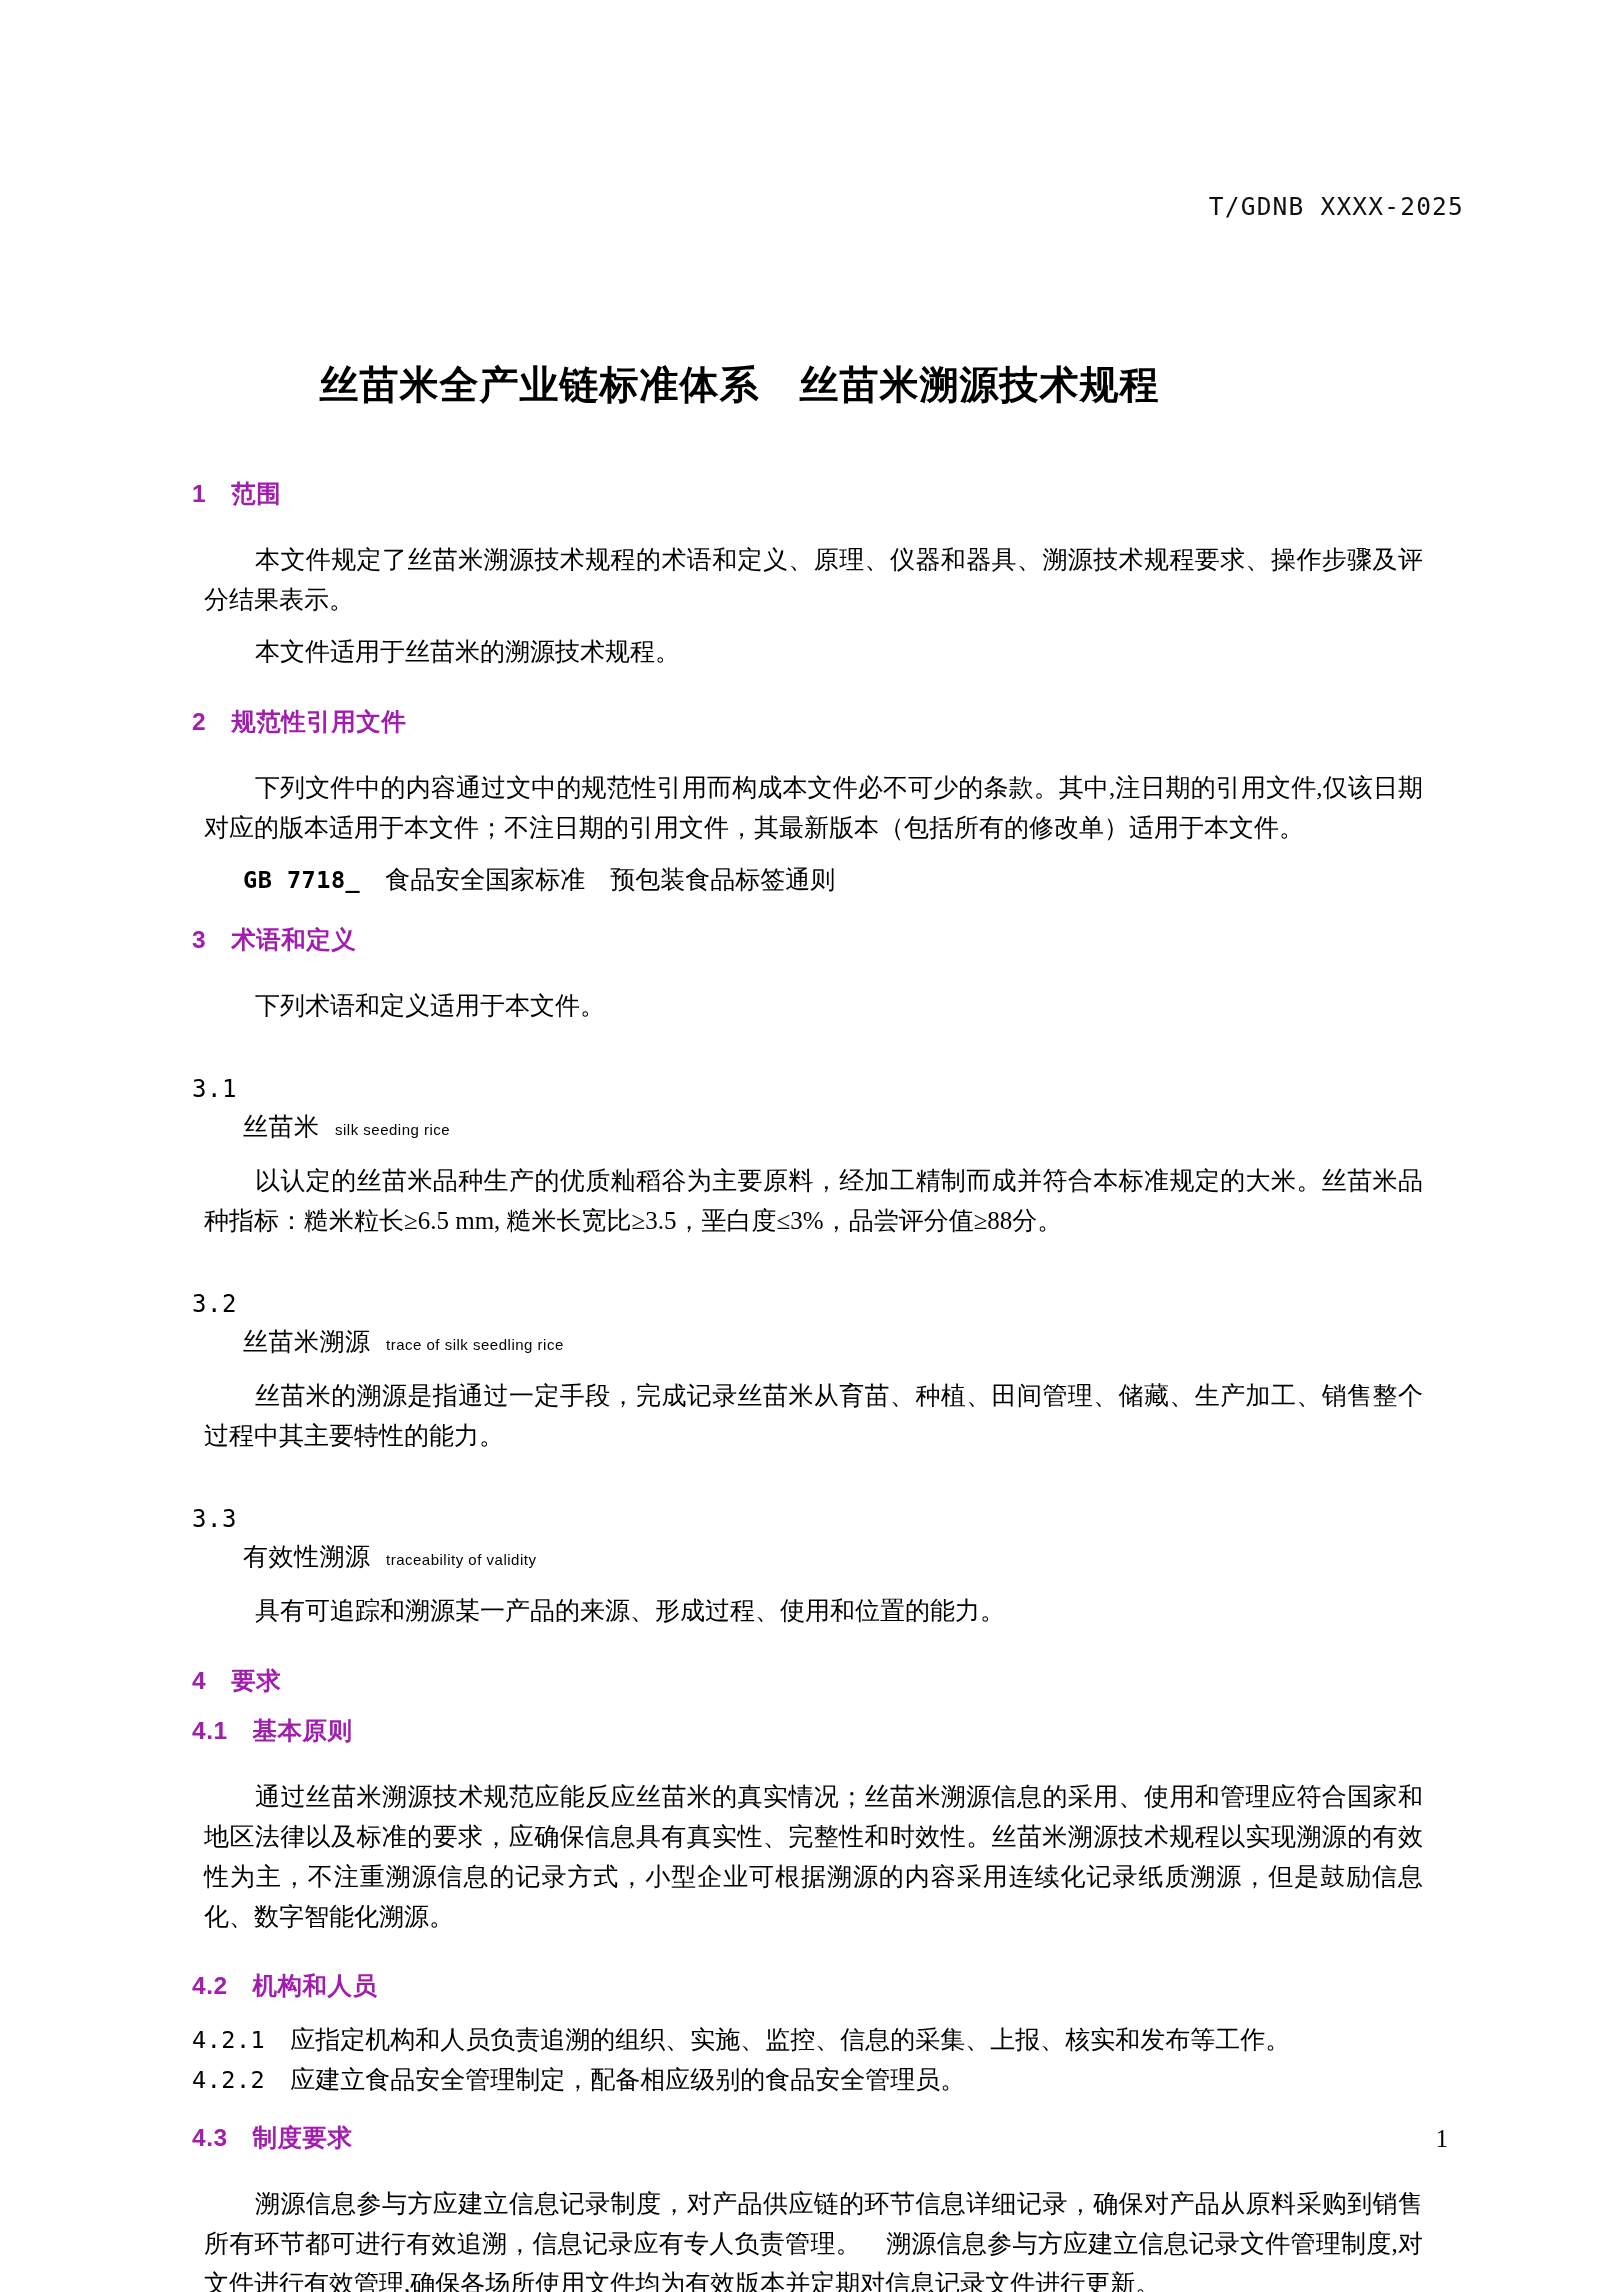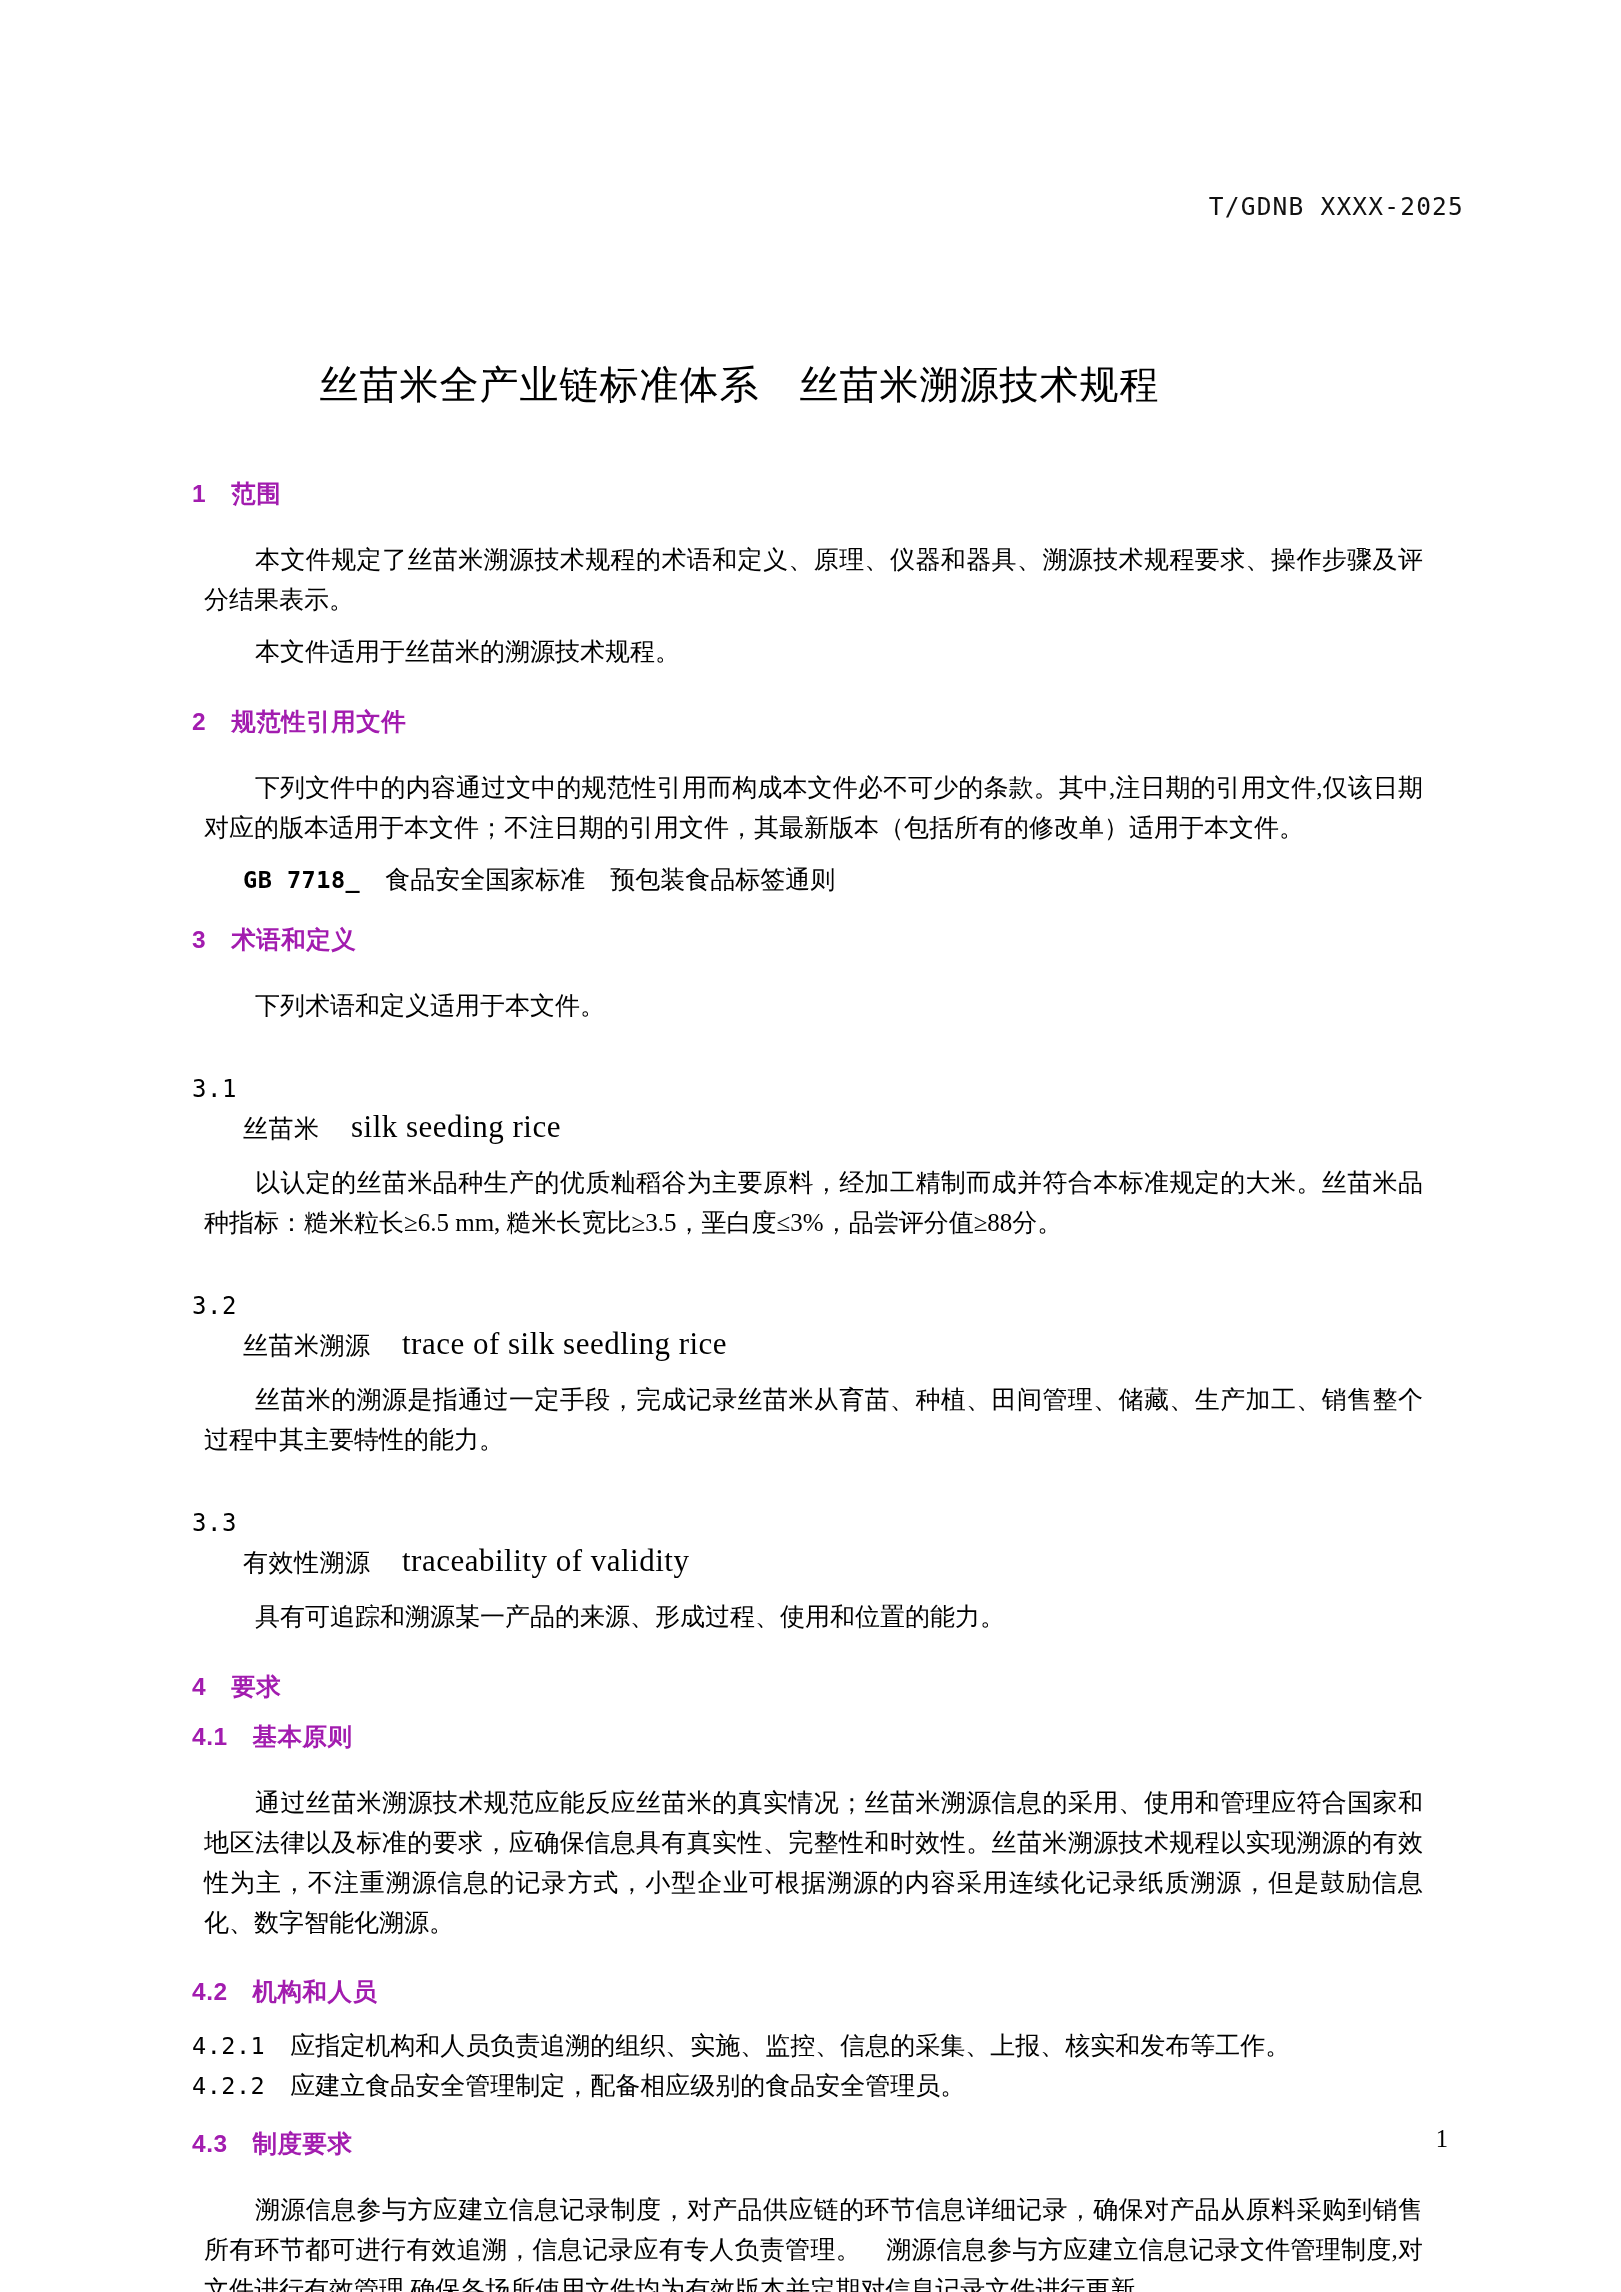--- a/index.html
+++ b/index.html
@@ -37,21 +37,21 @@
   }
 
   
   .doc-title {
     position: absolute;
     top: 358px;
     left: 0;
     width: 1479px;
     text-align: center;
     font-family: "Liberation Sans", "DejaVu Sans", sans-serif;
-    font-weight: normal;
+    font-weight: bold;
     font-size: 39px;
     letter-spacing: 1px;
     color: #000;
     white-space: pre;
   }
 
   
   .content {
     position: absolute;
     left: 192px;
@@ -124,22 +124,22 @@
     white-space: pre;
   }
   .term-cn {
     font-family: "Liberation Sans", "DejaVu Sans", sans-serif;
     font-weight: normal;
     font-size: 25px;
     letter-spacing: 0.5px;
     text-align: right;
   }
   .term-en {
-    font-family: Liberation Serif, serif;
-    font-size: 31px;
+    font-family: Liberation Sans, sans-serif;
+    font-size: 15px;
     letter-spacing: 0.5px;
   }
 
   
   .ref-line {
     margin: 0;
     padding-left: 51px;
     line-height: 40px;
     white-space: pre;
   }

